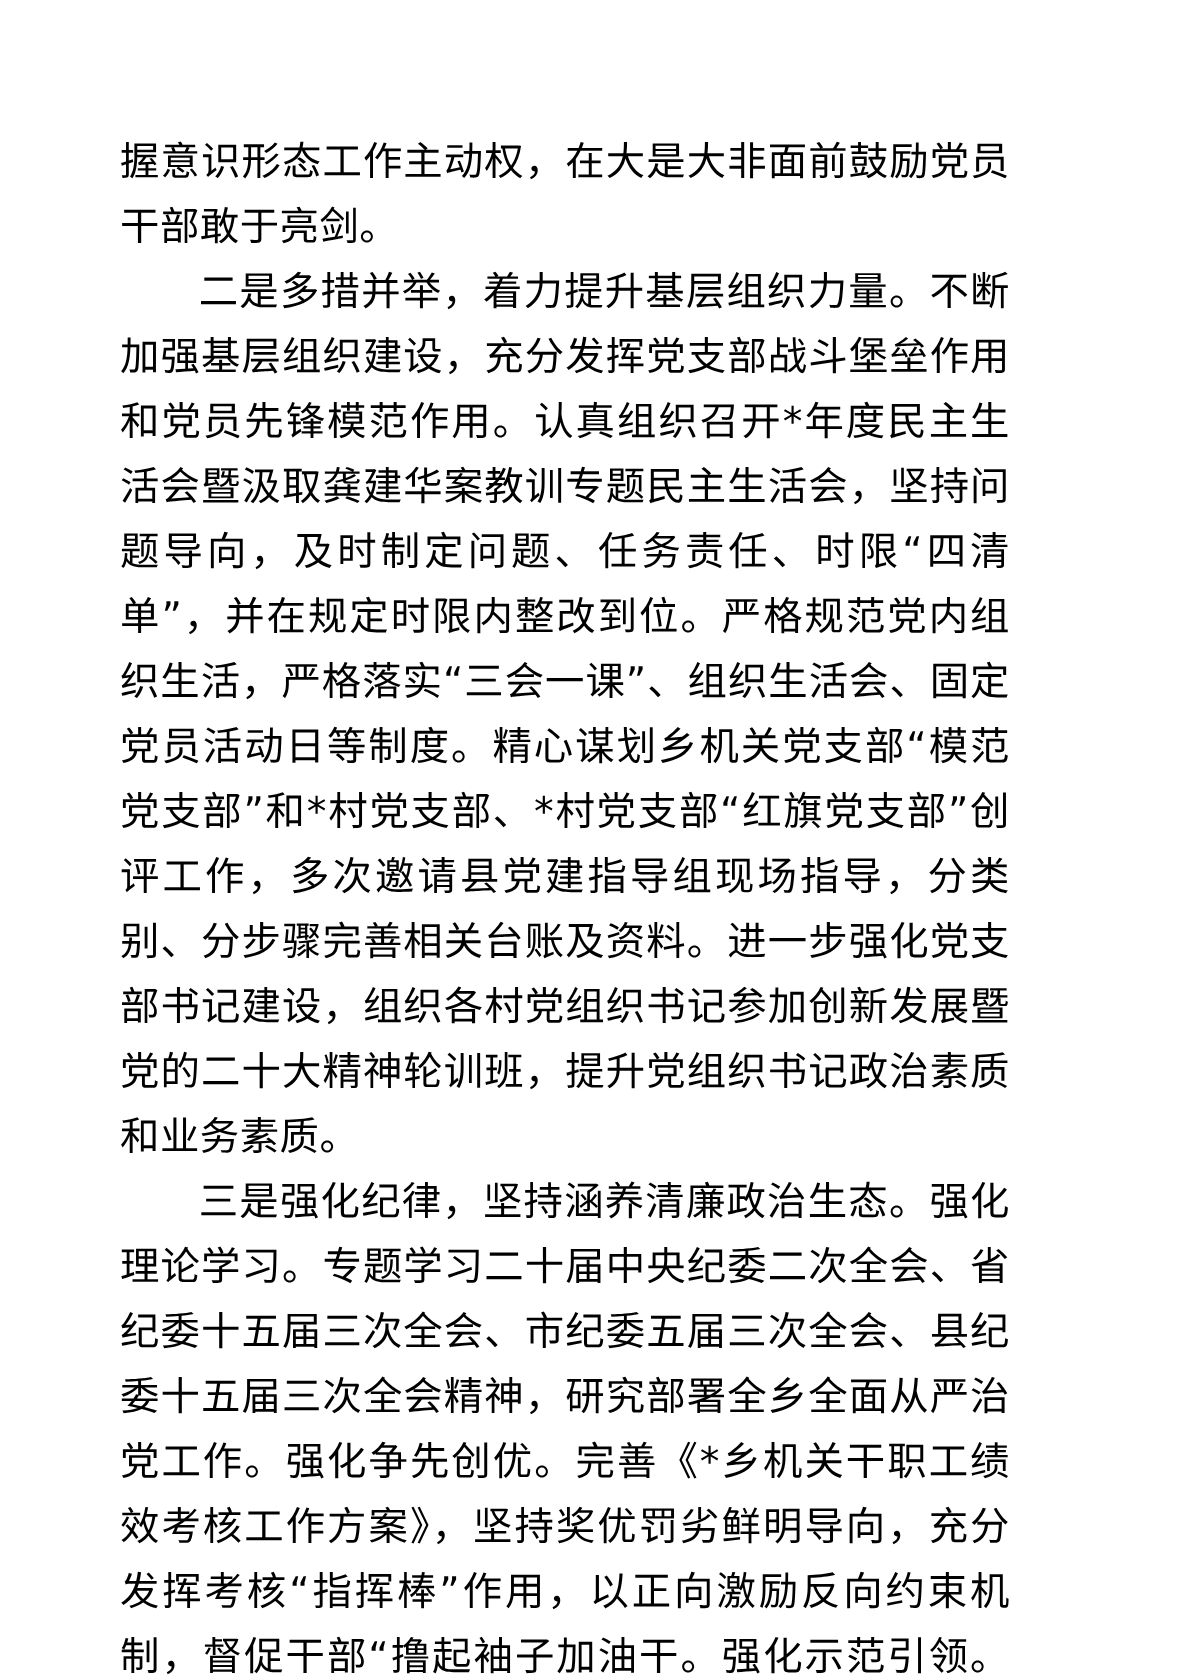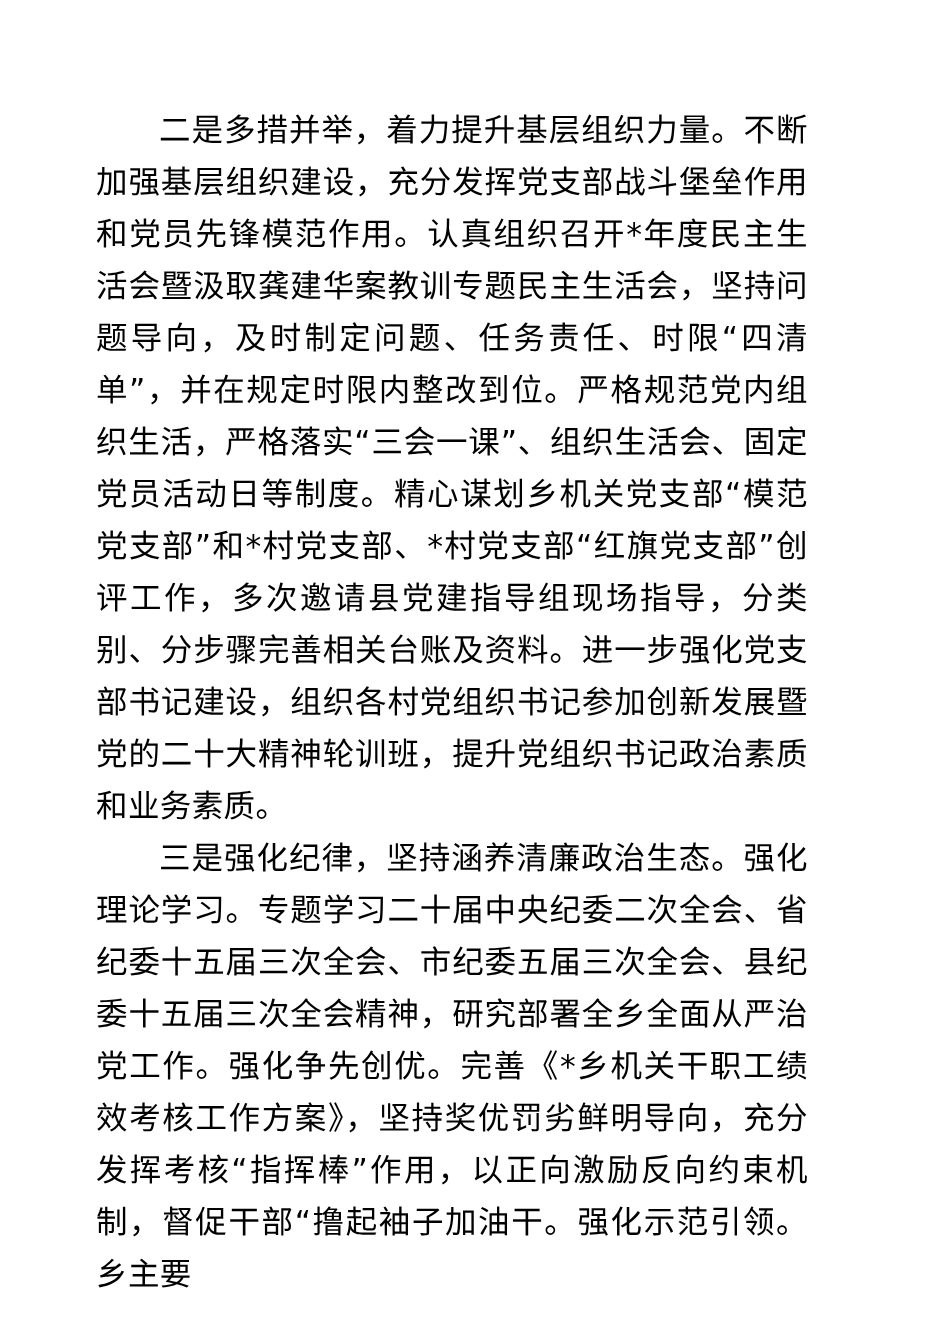--- a/index.html
+++ b/index.html
@@ -41,19 +41,20 @@
   .para.continuation {
     text-indent: 0;
   }
 </style>
 </head>
 <body>
 
 <div class="page">
   <div class="doc-body">
 
+    <p class="para continuation">握意识形态工作主动权，在大是大非面前鼓励党员干部敢于亮剑。</p>
 
     <p class="para">二是多措并举，着力提升基层组织力量。不断加强基层组织建设，充分发挥党支部战斗堡垒作用和党员先锋模范作用。认真组织召开*年度民主生活会暨汲取龚建华案教训专题民主生活会，坚持问题导向，及时制定问题、任务责任、时限“四清单”，并在规定时限内整改到位。严格规范党内组织生活，严格落实“三会一课”、组织生活会、固定党员活动日等制度。精心谋划乡机关党支部“模范党支部”和*村党支部、*村党支部“红旗党支部”创评工作，多次邀请县党建指导组现场指导，分类别、分步骤完善相关台账及资料。进一步强化党支部书记建设，组织各村党组织书记参加创新发展暨党的二十大精神轮训班，提升党组织书记政治素质和业务素质。</p>
 
     <p class="para">三是强化纪律，坚持涵养清廉政治生态。强化理论学习。专题学习二十届中央纪委二次全会、省纪委十五届三次全会、市纪委五届三次全会、县纪委十五届三次全会精神，研究部署全乡全面从严治党工作。强化争先创优。完善《*乡机关干职工绩效考核工作方案》，坚持奖优罚劣鲜明导向，充分发挥考核“指挥棒”作用，以正向激励反向约束机制，督促干部“撸起袖子加油干。强化示范引领。乡主要</p>
 
   </div>
 </div>
 
 </body></html>

